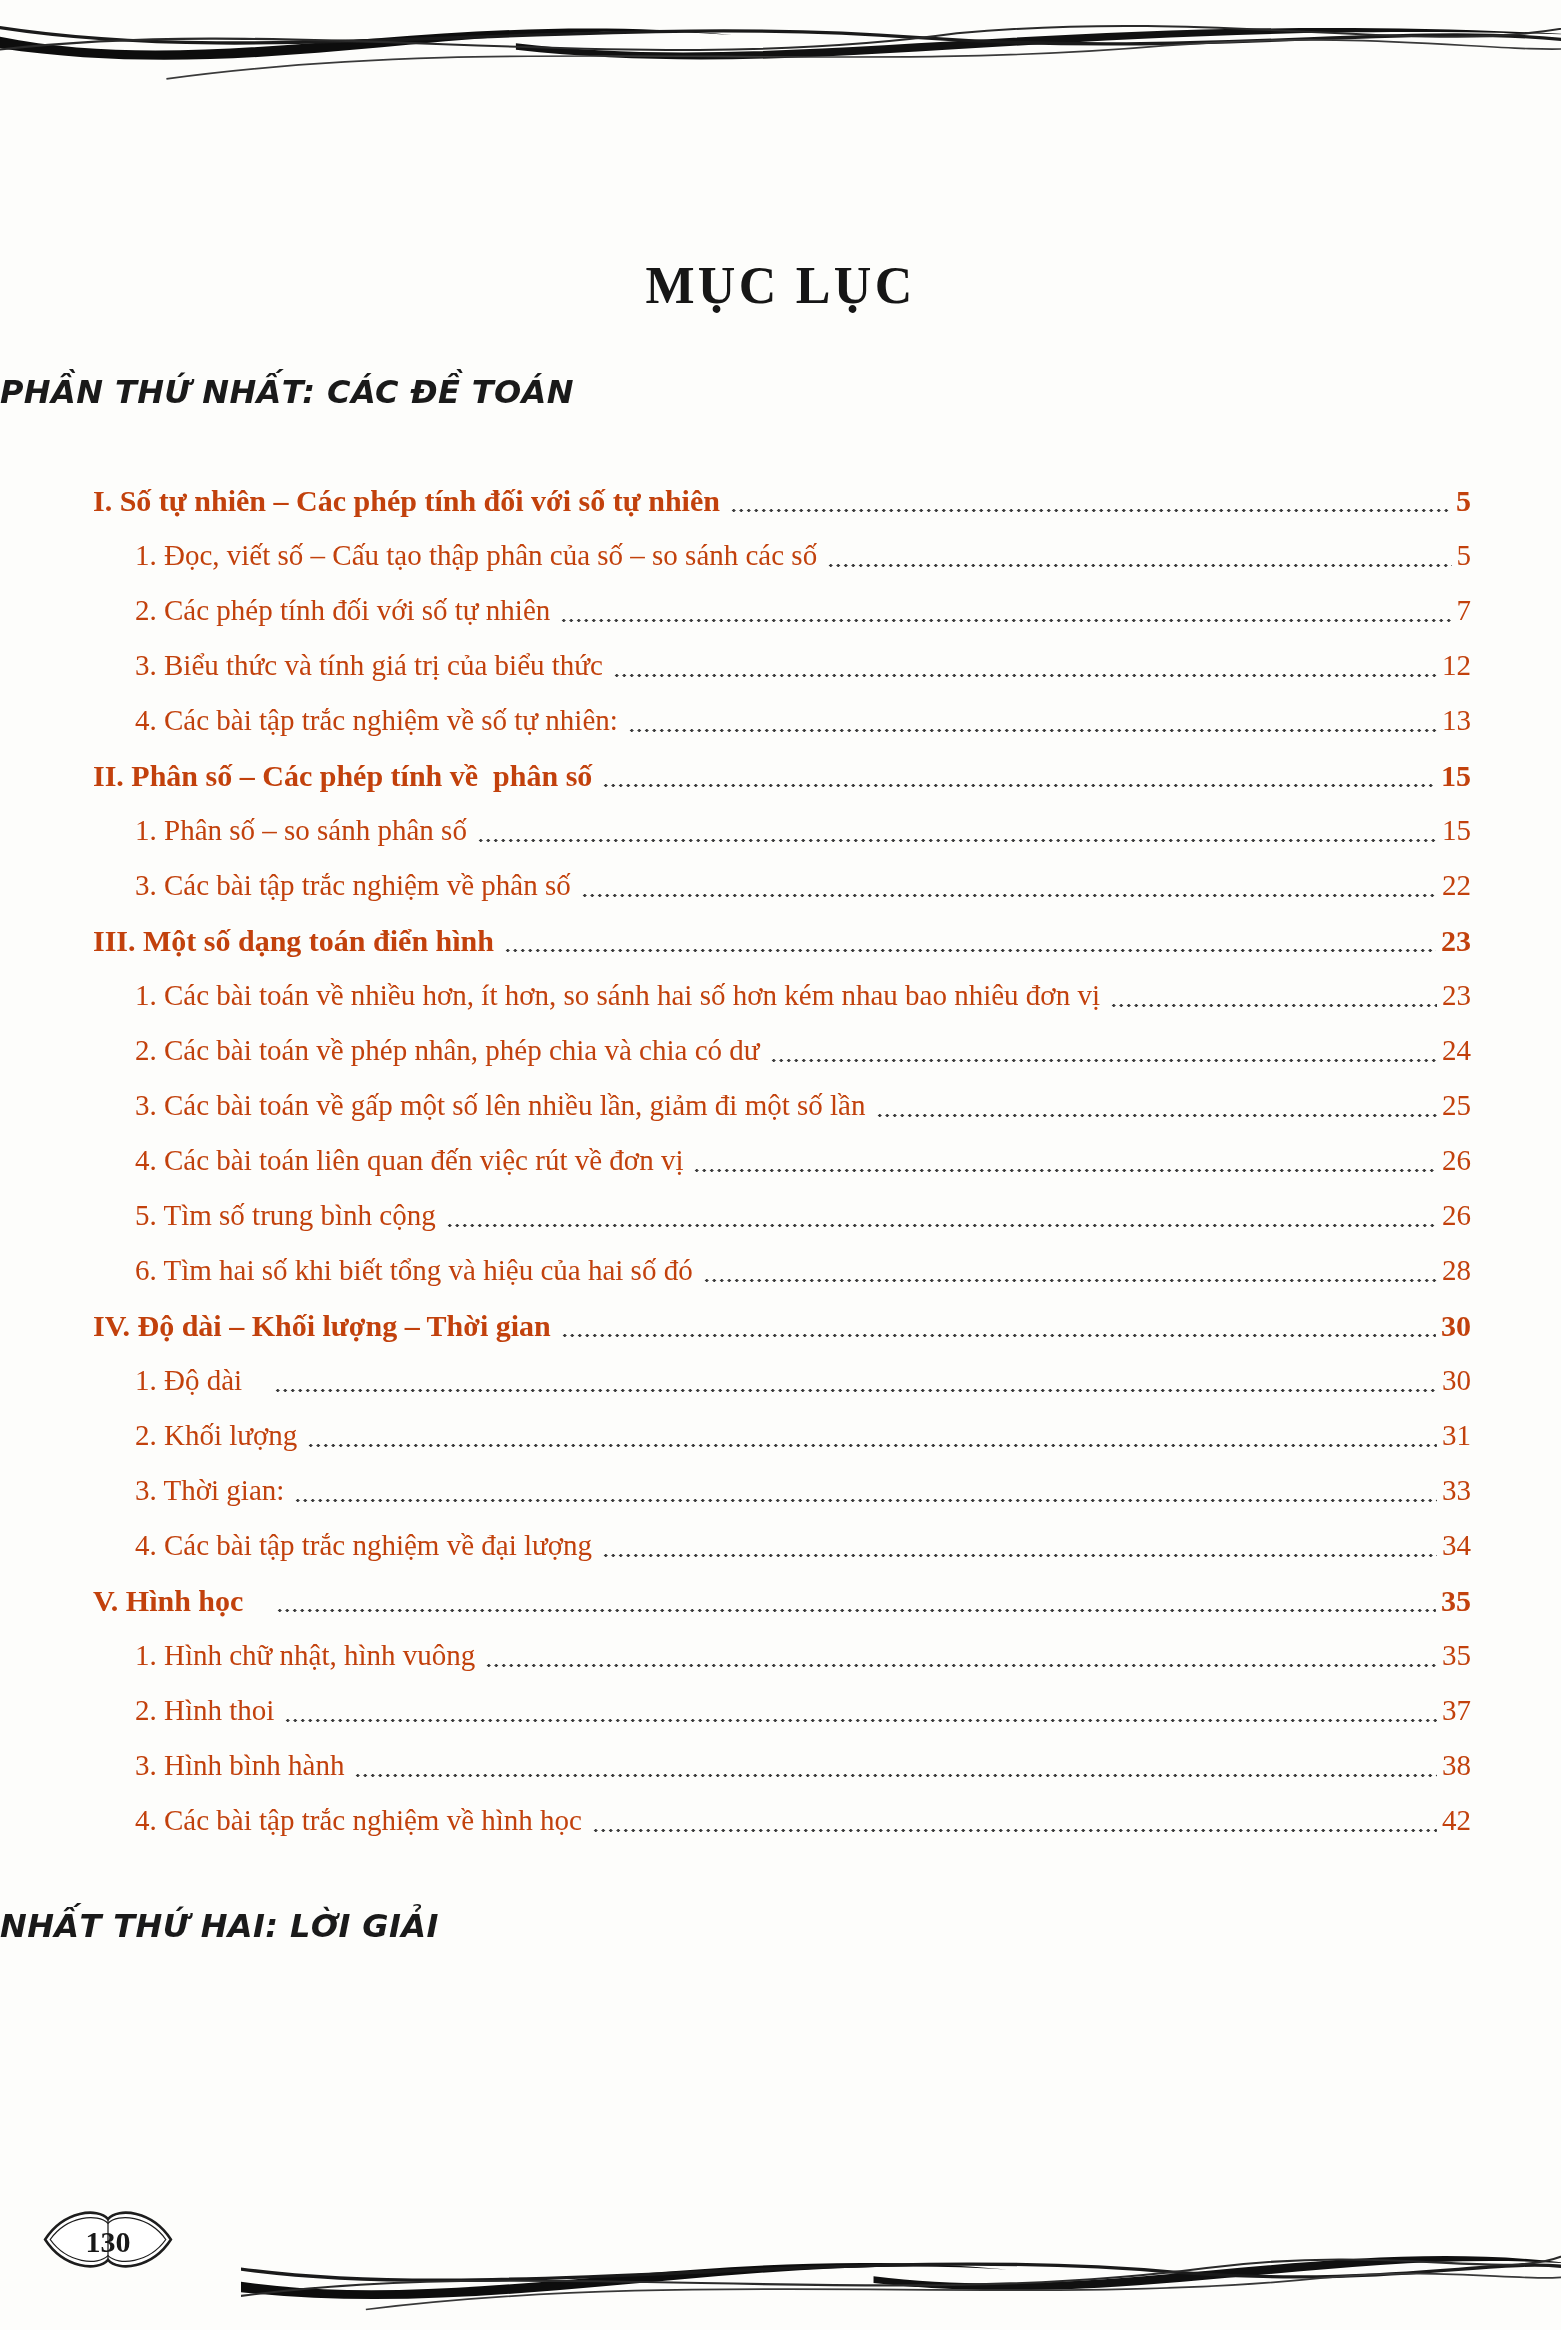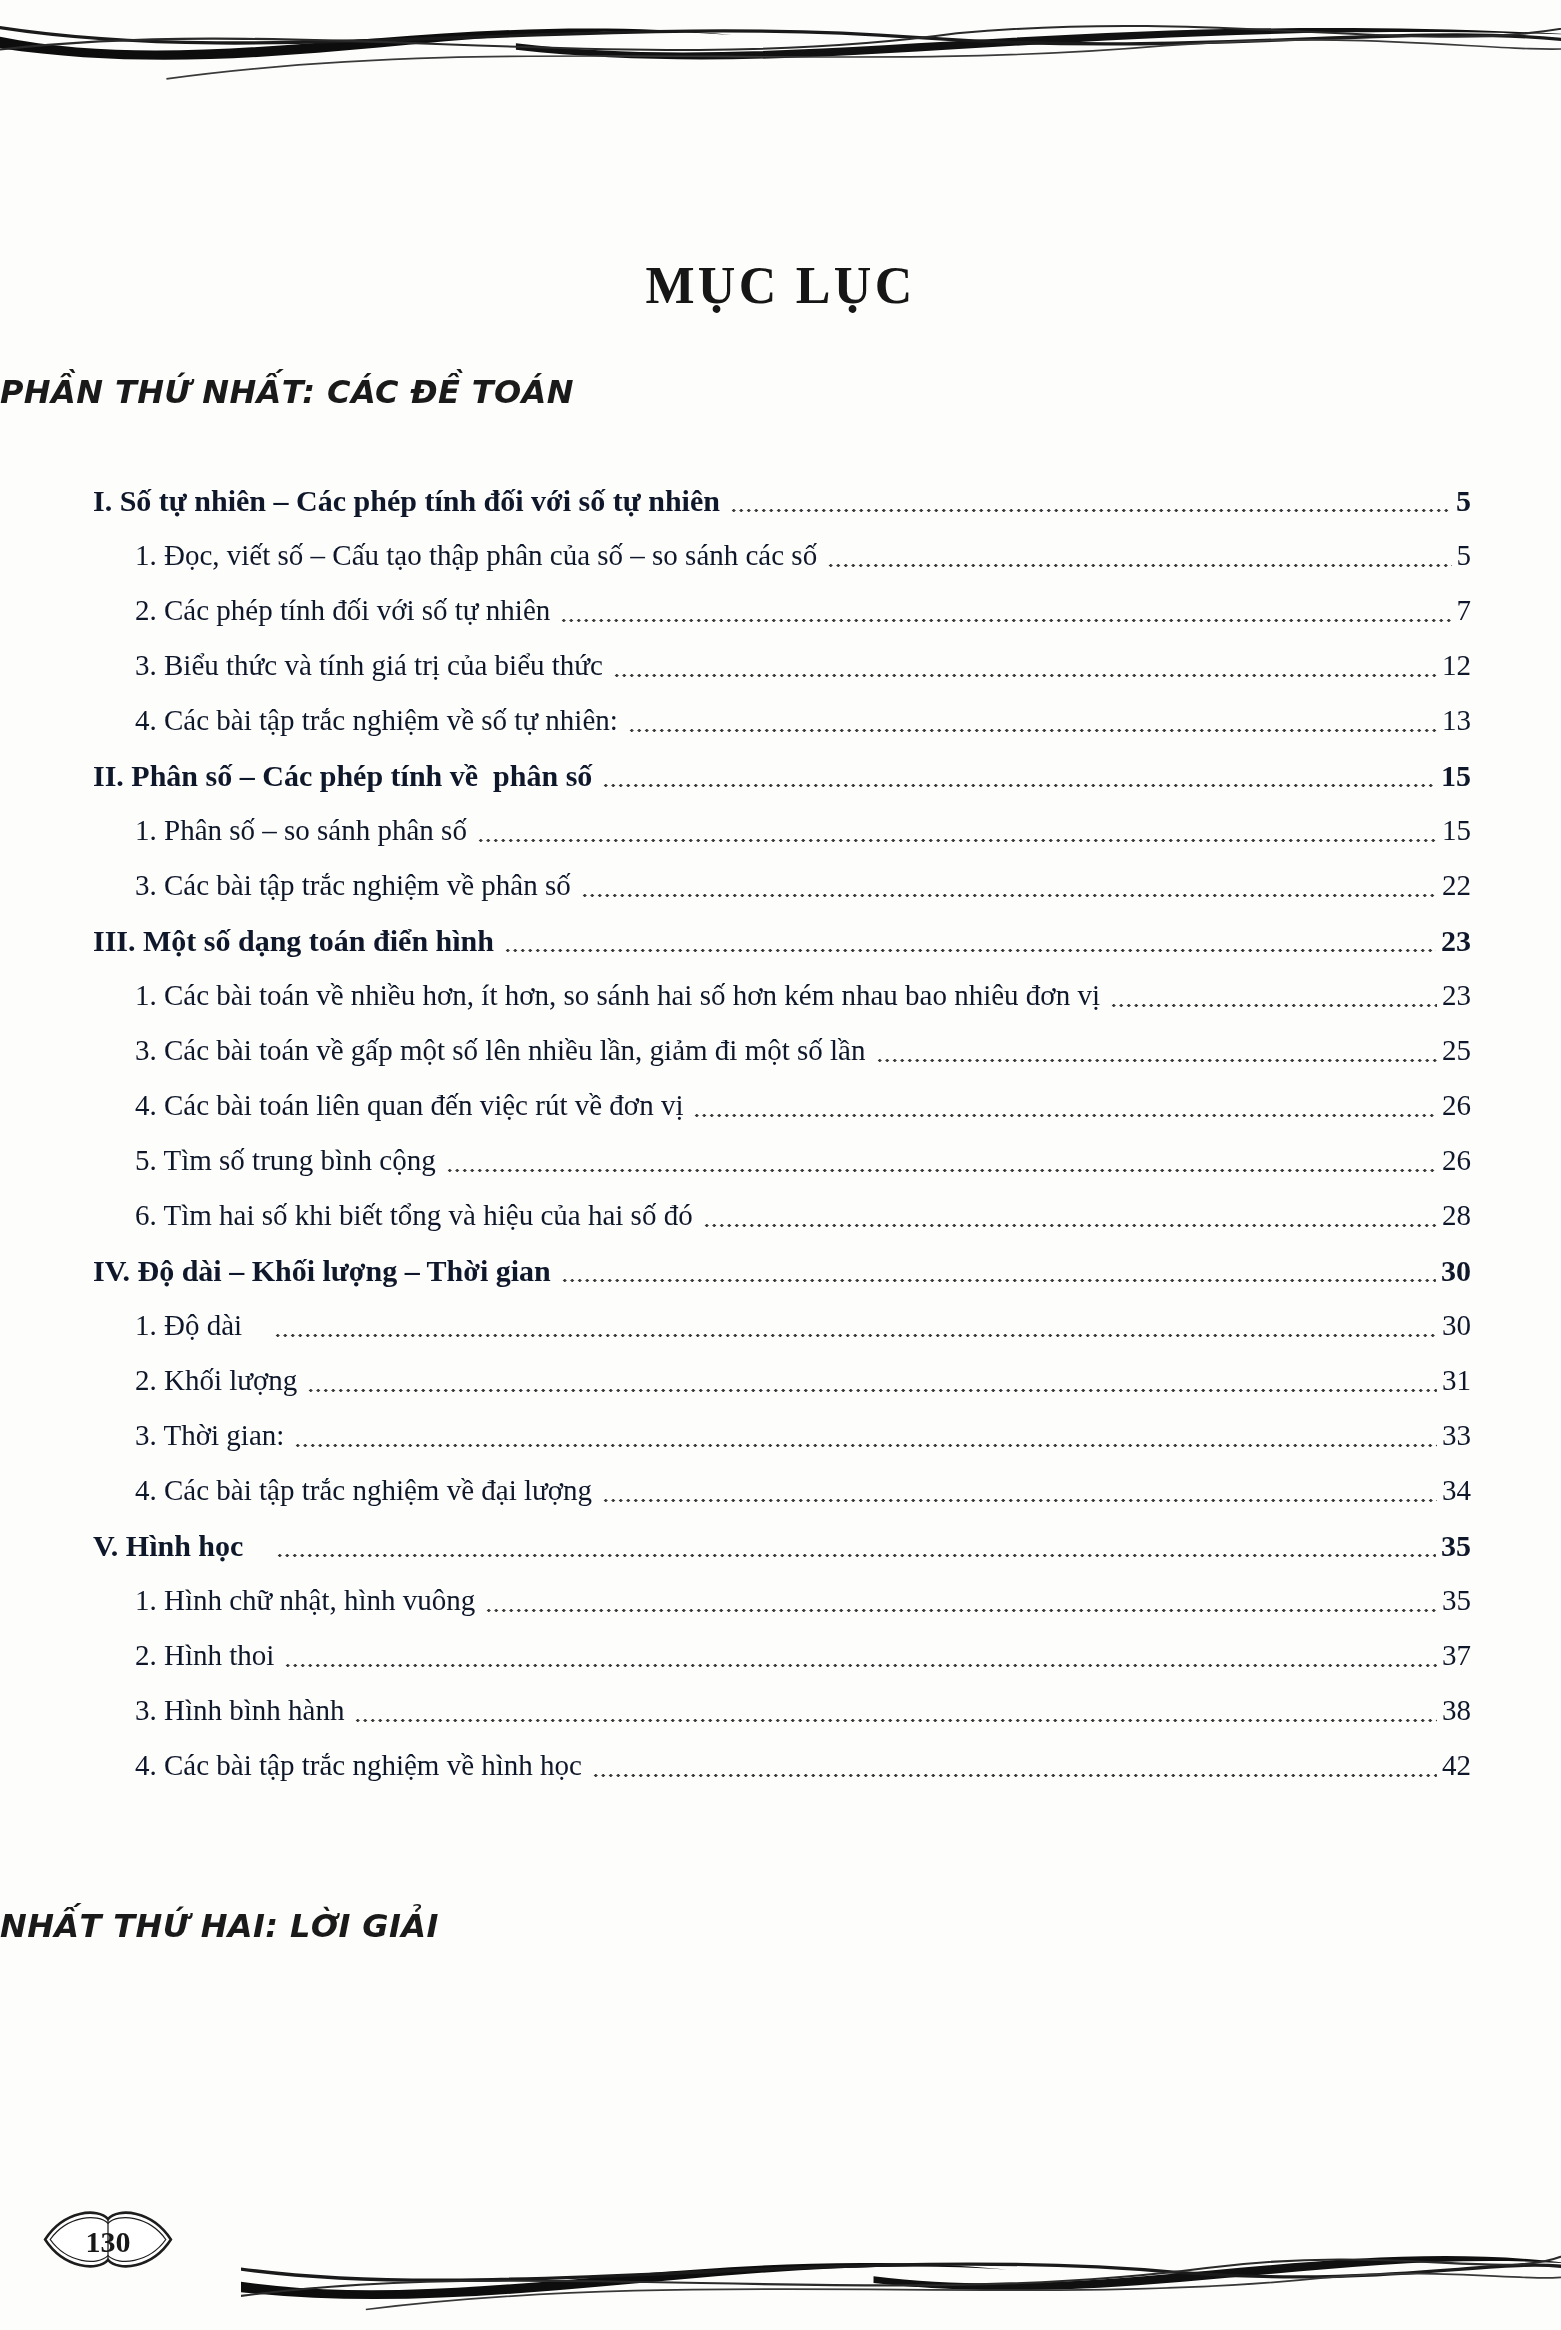--- a/index.html
+++ b/index.html
@@ -55,21 +55,21 @@
     position: absolute;
     top: 473px;
     left: 93px;
     width: 1378px;
   }
   .toc-row {
     display: flex;
     align-items: center;
     height: 55px;
     font-size: 29px;
-    color: #0f172a;
+    color: #c2410c;
     overflow: hidden;
   }
   .toc-row.section { font-weight: bold; font-size: 30px; }
   .toc-row.item { padding-left: 42px; }
   .toc-label { white-space: pre; flex: 0 0 auto; }
   .leader {
     flex: 1 1 auto;
     min-width: 16.6px;
     height: 6.7px;
     margin: 0 5px 0 10px;
@@ -172,20 +172,25 @@
       <span class="leader"></span>
       <span class="toc-page">23</span>
     </div>
 
     <div class="toc-row item">
       <span class="toc-label">1. Các bài toán về nhiều hơn, ít hơn, so sánh hai số hơn kém nhau bao nhiêu đơn vị</span>
       <span class="leader"></span>
       <span class="toc-page">23</span>
     </div>
 
+    <div class="toc-row item">
+      <span class="toc-label">2. Các bài toán về phép nhân, phép chia và chia có dư</span>
+      <span class="leader"></span>
+      <span class="toc-page">24</span>
+    </div>
 
     <div class="toc-row item">
       <span class="toc-label">3. Các bài toán về gấp một số lên nhiều lần, giảm đi một số lần</span>
       <span class="leader"></span>
       <span class="toc-page">25</span>
     </div>
 
     <div class="toc-row item">
       <span class="toc-label">4. Các bài toán liên quan đến việc rút về đơn vị</span>
       <span class="leader"></span>

